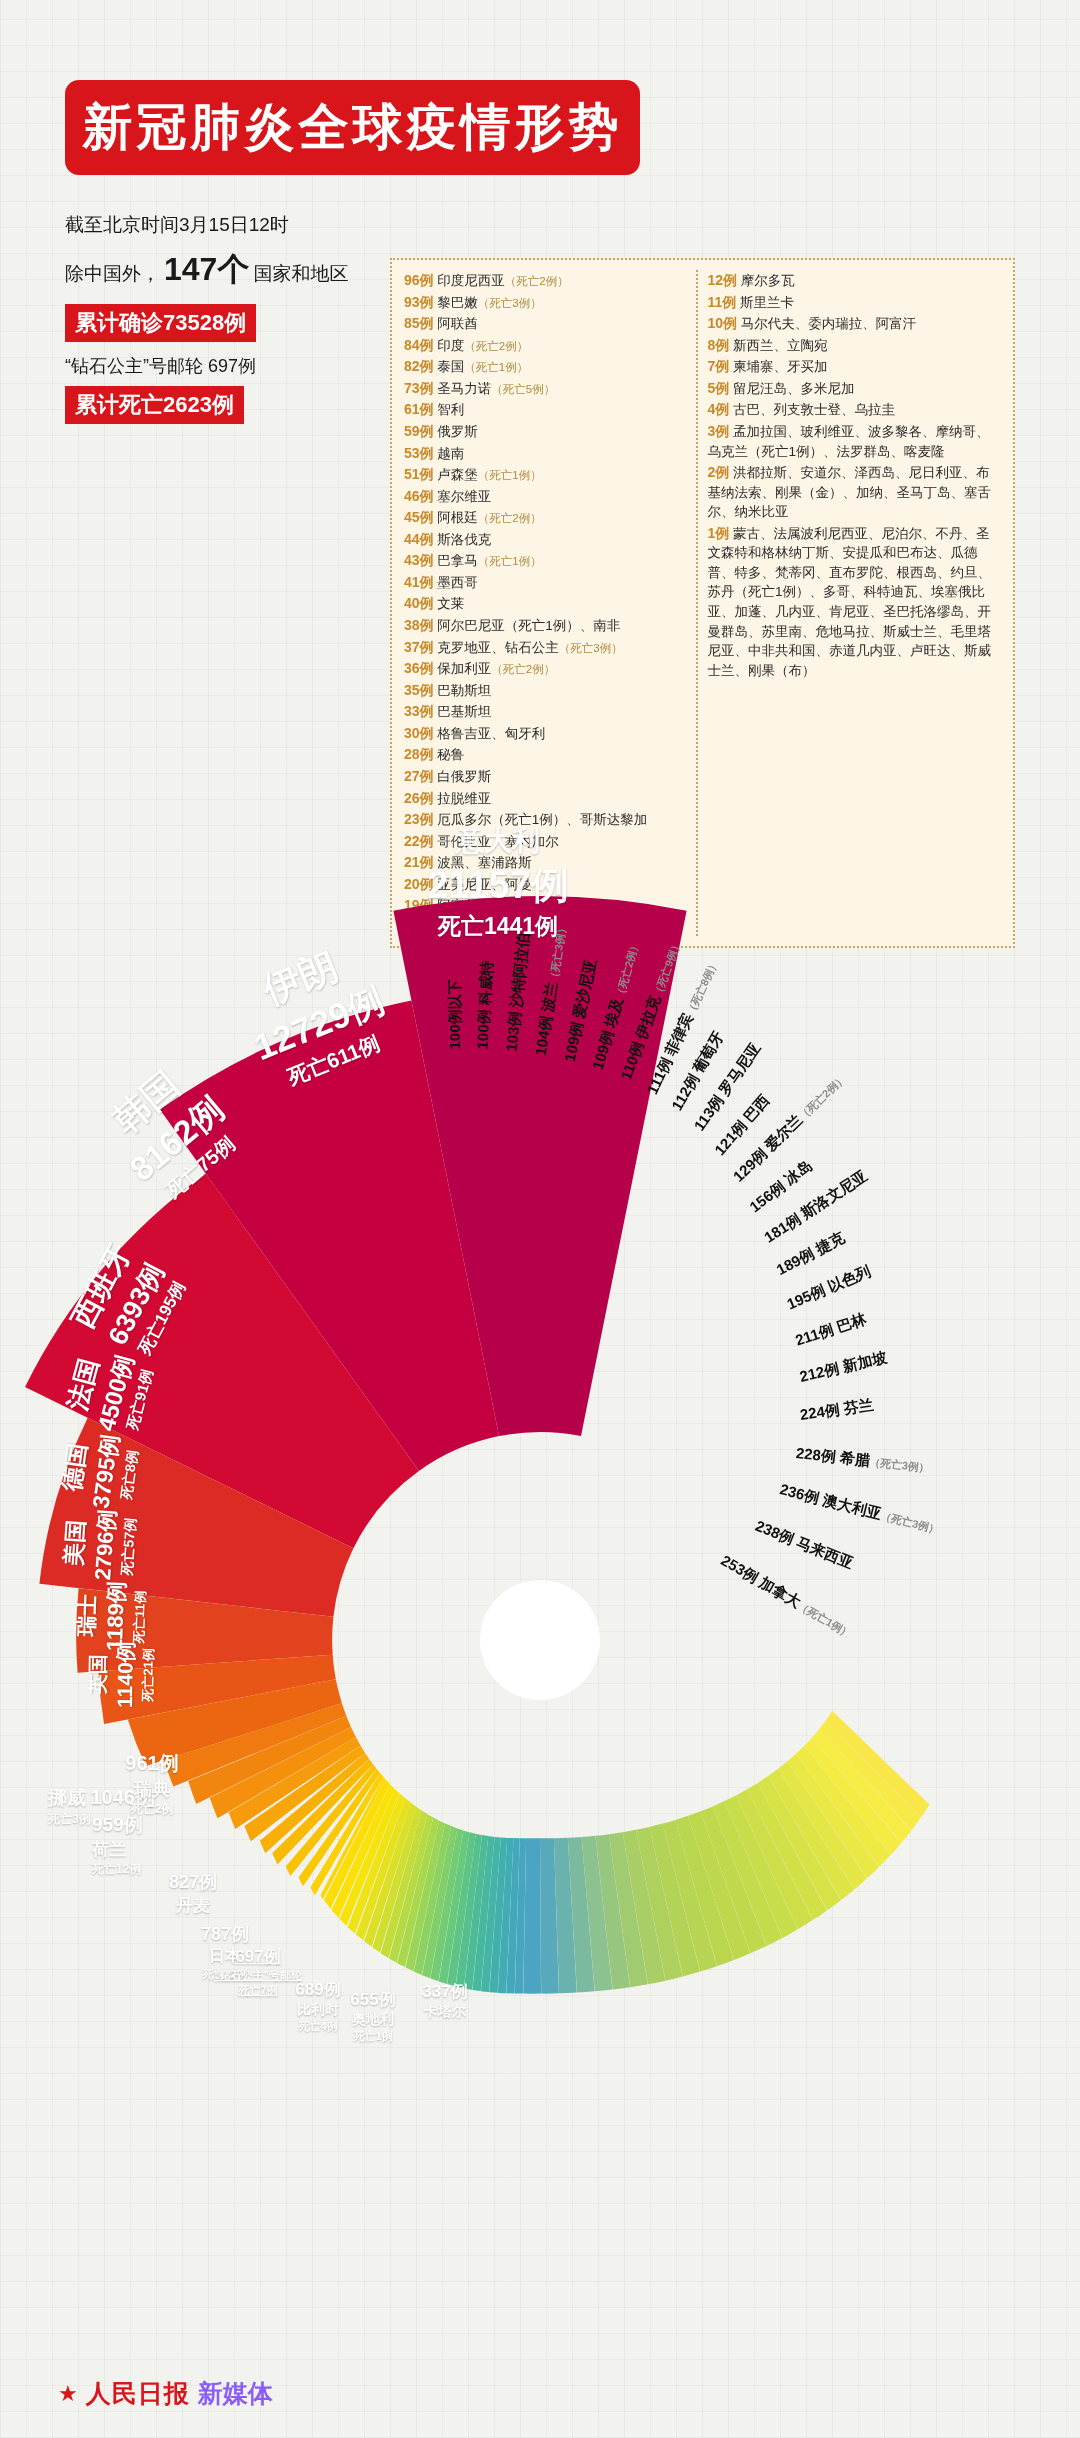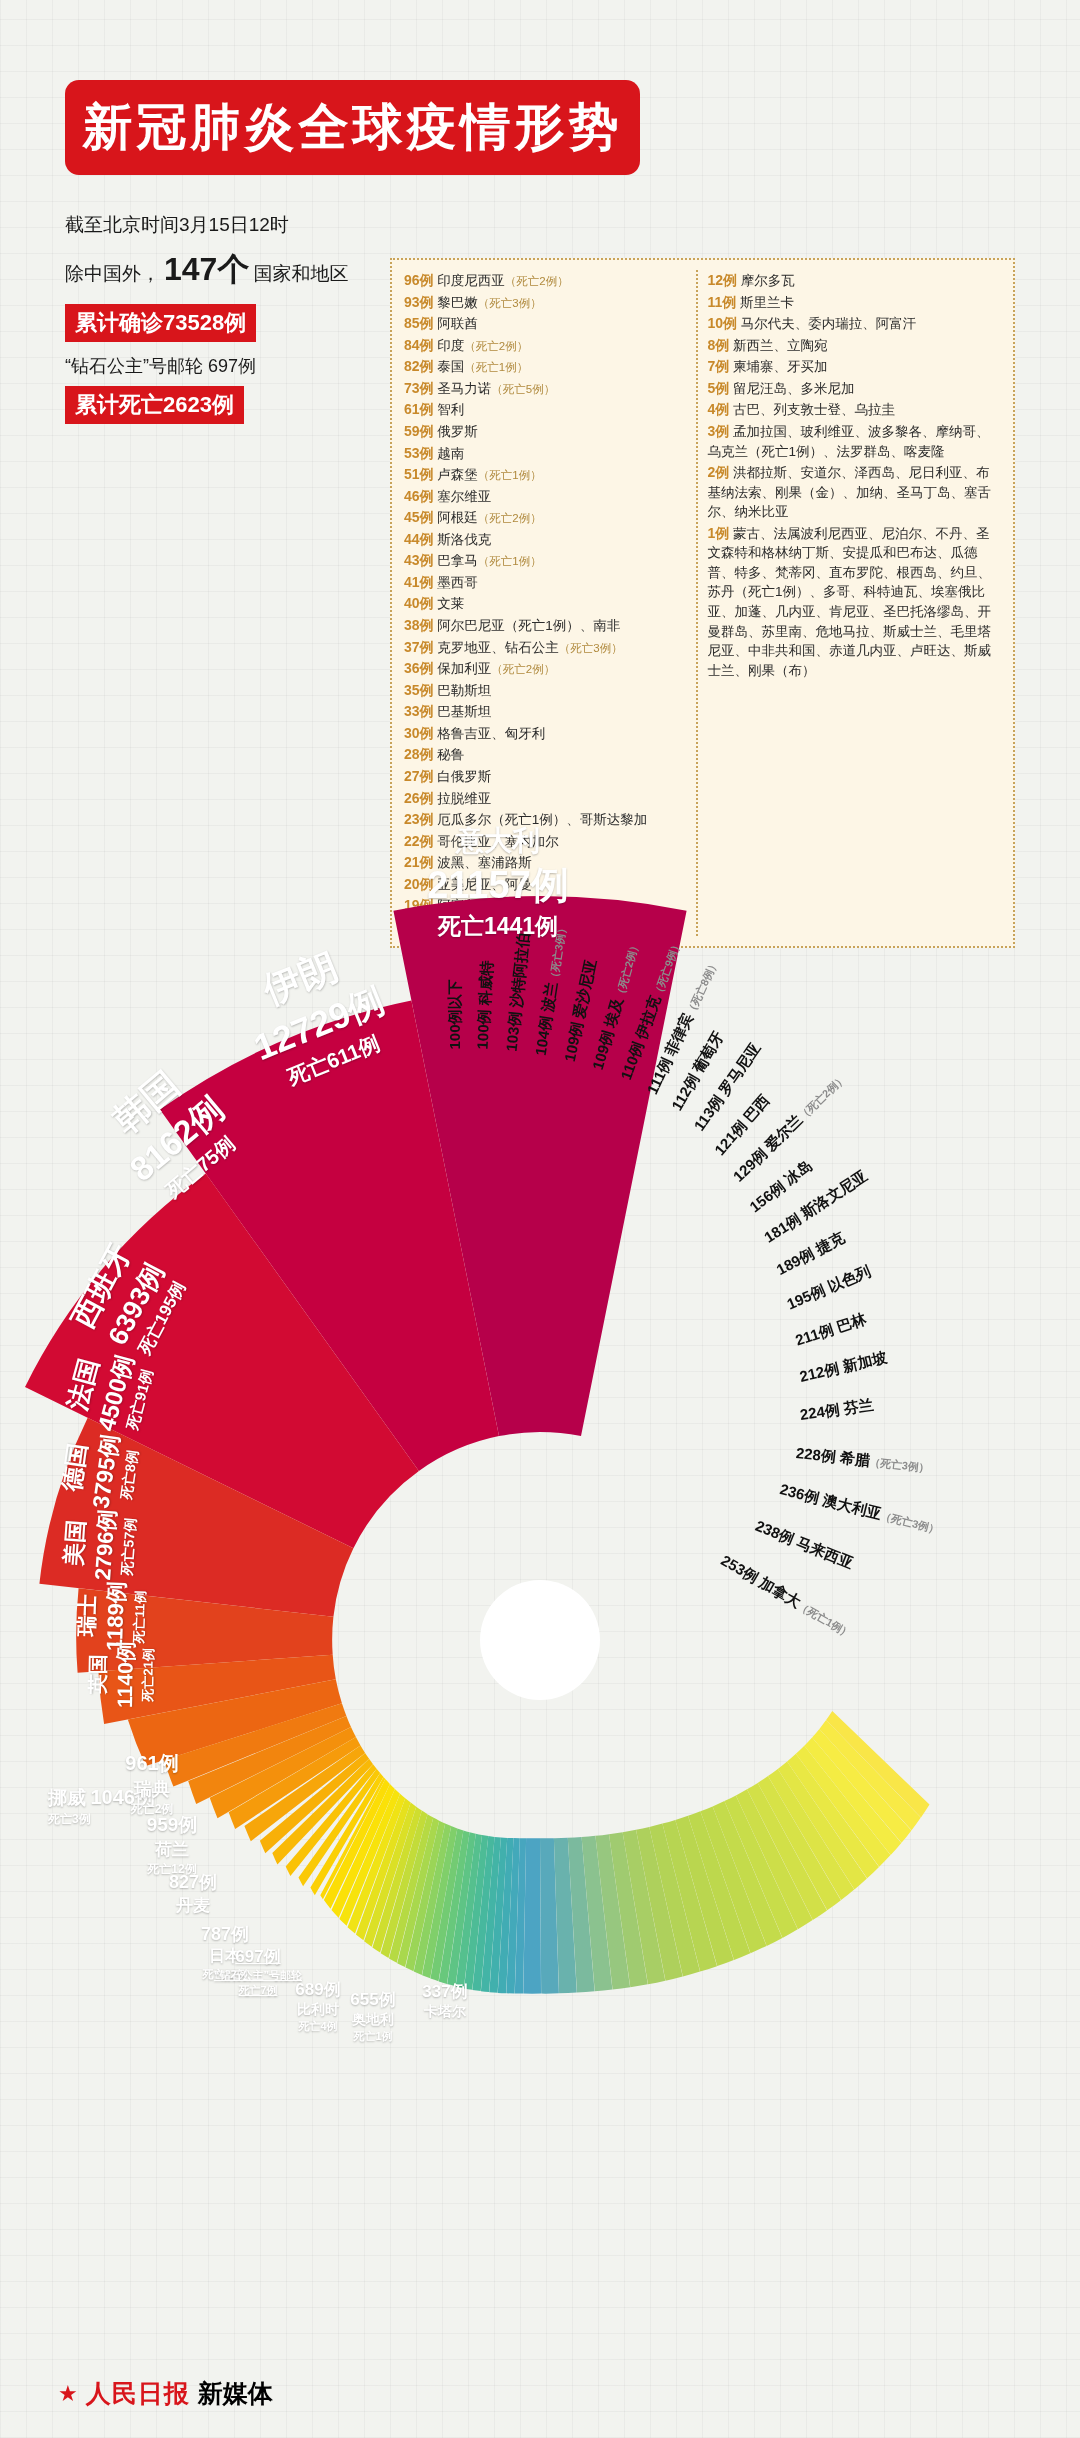--- a/index.html
+++ b/index.html
@@ -63,21 +63,21 @@
   .wlabel .cs{display:block;}
   .wlabel .dd{display:block;font-weight:bold;}
 
   
   .rlabel{position:absolute;color:#111;font-weight:bold;white-space:nowrap;transform-origin:0 50%;}
   .rlabel .d{color:#8c8c8c;font-weight:bold;font-size:.72em;}
 
   
   .footer{position:absolute;left:58px;bottom:28px;display:flex;align-items:center;gap:8px;}
   .footer .rm{color:#d8151b;font-size:25px;font-weight:bold;letter-spacing:1px;}
-  .footer .xm{color:#000000;font-size:25px;font-weight:bold;}
+  .footer .xm{color:#8b5cf6;font-size:25px;font-weight:bold;}
   .footer .star{color:#d8151b;font-size:22px;}
 </style>
 </head>
 <body>
 
 <div class="bg-grid"></div>
 
 <div class="page">
 
   <div class="title-bar">
@@ -308,21 +308,21 @@
       <span class="cs" style="font-size:20px;display:inline;">1046例</span>
       <span class="dd" style="font-size:12px;">死亡3例</span>
     </div>
 
     <div class="wlabel" style="left:72px;top:1210px;width:160px;text-align:center;">
       <span class="cs" style="font-size:20px;">961例</span>
       <span class="nm" style="font-size:18px;">瑞典</span>
       <span class="dd" style="font-size:12px;">死亡2例</span>
     </div>
 
-    <div class="wlabel" style="left:92px;top:1272px;width:160px;text-align:center;">
+    <div class="wlabel" style="left:92px;top:1272px;width:160px;">
       <span class="cs" style="font-size:19px;">959例</span>
       <span class="nm" style="font-size:17px;">荷兰</span>
       <span class="dd" style="font-size:12px;">死亡12例</span>
     </div>
 
     <div class="wlabel" style="left:118px;top:1330px;width:150px;text-align:center;">
       <span class="cs" style="font-size:18px;">827例</span>
       <span class="nm" style="font-size:17px;">丹麦</span>
     </div>
 

